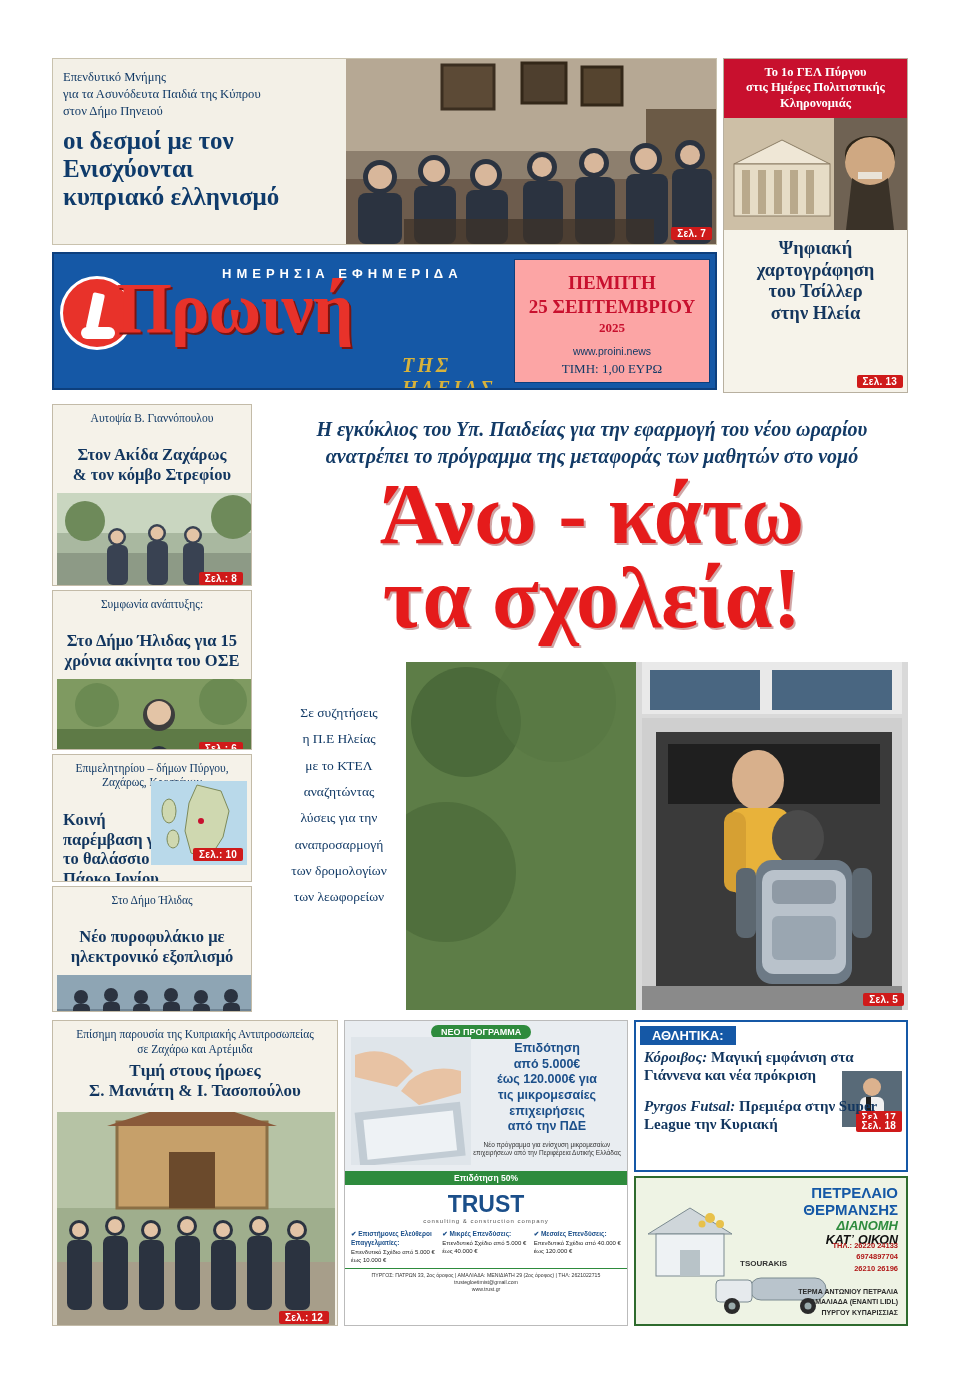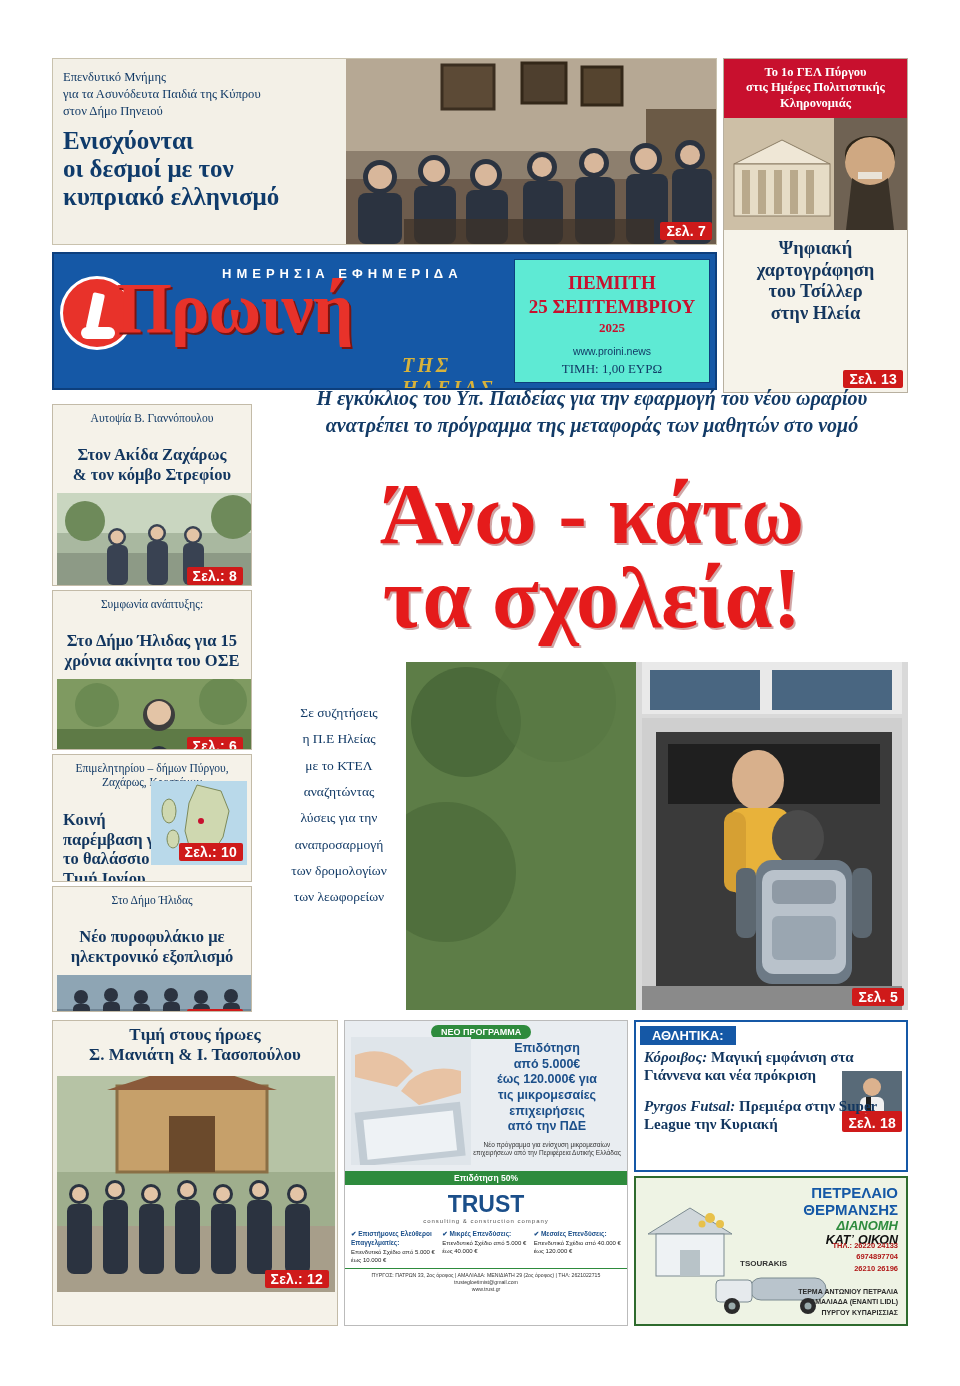--- a/index.html
+++ b/index.html
@@ -17,21 +17,21 @@
     background: #fff;
     padding: 0;
   }
   
   .box { position: absolute; overflow: hidden; }
   .photo { background: #9aa7b0; position: relative; overflow: hidden; }
   .pagetag {
     position: absolute; right: 4px; bottom: 4px;
     background: #cf1a1a; color: #fff;
     font-family: "Liberation Sans", sans-serif;
-    font-size: 14px; font-weight: bold;
+    font-size: 10px; font-weight: bold;
     padding: 1px 6px; border-radius: 2px;
     letter-spacing: .2px;
   }
   .kicker {
     font-family: "Liberation Serif", serif;
     font-size: 12.5px; color: #16335c; line-height: 1.25;
   }
   .headline {
     font-family: "Liberation Serif", serif;
     font-weight: bold; color: #12365f; line-height: 1.12;
@@ -94,21 +94,21 @@
     content:""; position:absolute; left: 18px; top: 48px;
     width: 34px; height: 12px; background:#fff; border-radius:6px;
   }
   #mast-sub-bottom {
     position:absolute; left: 348px; top: 100px;
     color:#d8b23a; font-family:"Liberation Serif", serif;
     font-style: italic; font-weight: bold;
     font-size: 20px; letter-spacing: 3px;
   }
   #mast-right {
-    width: 196px; background:#5eead4; margin: 5px; border: 1px solid #0d3f7d;
+    width: 196px; background:#fca5a5; margin: 5px; border: 1px solid #0d3f7d;
     text-align:center; padding-top: 12px;
   }
   #mast-right .d1, #mast-right .d2, #mast-right .d3 {
     color:#c8102e; font-weight: bold; font-family:"Liberation Serif", serif;
   }
   #mast-right .d1 { font-size: 19px; }
   #mast-right .d2 { font-size: 19px; margin-top: 2px;}
   #mast-right .d3 { font-size: 13px; margin-top: 2px;}
   #mast-right .site {
     margin-top: 9px; font-size: 10.5px; color:#123a66;
@@ -123,21 +123,21 @@
   #l1 { top: 404px; height: 182px; }
   #l2 { top: 590px; height: 160px; }
   #l3 { top: 754px; height: 128px; }
   #l4 { top: 886px; height: 126px; }
   .lcol .ltext { padding: 6px 8px 4px; }
   .lcol .lk { font-size: 11.5px; color:#123a66; text-align:center; line-height:1.25; }
   .lcol .lh { font-size: 16.5px; font-weight:bold; color:#12365f; text-align:center; line-height:1.2; margin-top:20px;}
   .lcol .lphoto { position:relative; margin: 4px; height: 96px; background:#b6ac99; }
   
   #main-deck {
-    left: 276px; top: 385px; width: 632px; height: 66px;
+    left: 276px; top: 416px; width: 632px; height: 66px;
   }
   #main-deck p {
     margin:0; font-style: italic; font-weight: bold;
     font-size: 20px; line-height: 1.35; color:#123a66; text-align:center;
   }
   #main-title {
     left: 276px; top: 472px; width: 632px; height: 180px;
     text-align: center;
   }
   #main-title .t {
@@ -254,22 +254,22 @@
 <div class="page">
 
   <div class="box" id="top-left-story">
     <div id="top-left-text">
       <div class="kicker">
         <div>Επενδυτικό Μνήμης</div>
         <div>για τα Ασυνόδευτα Παιδιά της Κύπρου</div>
         <div>στον Δήμο Πηνειού</div>
       </div>
       <div class="headline">
+        <div>οι δεσμοί με τον</div>
         <div>Ενισχύονται</div>
-        <div>οι δεσμοί με τον</div>
         <div>κυπριακό ελληνισμό</div>
       </div>
     </div>
     <div id="top-left-photo" class="photo">
       <svg width="370" height="185" viewBox="0 0 370 185">
         <rect width="370" height="185" fill="#8d7f6e"></rect>
         <rect x="0" y="0" width="370" height="92" fill="#b6a894"></rect>
         <rect x="96" y="6" width="52" height="44" fill="#5c4a36" stroke="#3b2e20" stroke-width="3"></rect>
         <rect x="176" y="4" width="44" height="40" fill="#4e3f2e" stroke="#332718" stroke-width="3"></rect>
         <rect x="236" y="8" width="40" height="38" fill="#55442f" stroke="#332718" stroke-width="3"></rect>
@@ -412,21 +412,21 @@
     </div>
   </div>
 
   <div class="box lcol" id="l3">
     <div class="ltext" style="padding-bottom:0">
       <div class="lk">Επιμελητηρίου – δήμων Πύργου, Ζαχάρως, Κρεστένων</div>
       <div class="lh" style="text-align:left; padding-left:2px;">
         <div>Κοινή</div>
         <div>παρέμβαση για</div>
         <div>το θαλάσσιο</div>
-        <div>Τιμή Ιονίου</div>
+        <div>Πάρκο Ιονίου</div>
       </div>
     </div>
     <div style="position:absolute; right:4px; top:26px; width:96px; height:84px;">
       <svg width="96" height="84" viewBox="0 0 96 84">
         <rect width="96" height="84" fill="#b9d9ea"></rect>
         <path d="M46 4 L70 10 L78 30 L72 56 L58 78 L40 72 L34 50 L38 22 Z" fill="#cfd8b0" stroke="#7d8a5a"></path>
         <ellipse cx="18" cy="30" rx="7" ry="12" fill="#cfd8b0" stroke="#7d8a5a"></ellipse>
         <ellipse cx="22" cy="58" rx="6" ry="9" fill="#cfd8b0" stroke="#7d8a5a"></ellipse>
         <circle cx="50" cy="40" r="3" fill="#c8102e"></circle>
       </svg>
@@ -514,20 +514,24 @@
         <rect x="330" y="206" width="20" height="70" rx="8" fill="#5c6770"></rect>
         <rect x="446" y="206" width="20" height="70" rx="8" fill="#5c6770"></rect>
       </g>
       <rect x="236" y="324" width="260" height="24" fill="#8a8a8a"></rect>
       </svg><div></div>
     
     <div class="pagetag">Σελ. 5</div>
   </div>
 
   <div class="box" id="b1">
+    <div class="lk">
+      <div>Επίσημη παρουσία της Κυπριακής Αντιπροσωπείας</div>
+      <div>σε Ζαχάρω και Αρτέμιδα</div>
+    </div>
     <div class="lh">
       <div>Τιμή στους ήρωες</div>
       <div>Σ. Μανιάτη &amp; Ι. Τασοπούλου</div>
     </div>
     <div class="lphoto">
       <svg width="278" height="216" viewBox="0 0 278 216">
         <rect width="278" height="216" fill="#9fae8d"></rect>
         <rect y="0" width="278" height="96" fill="#b6c3a5"></rect>
         <rect x="60" y="10" width="150" height="86" fill="#c6a06a" stroke="#8a6f45" stroke-width="3"></rect>
         <polygon points="50,14 135,-14 220,14" fill="#8a5a3a"></polygon>

